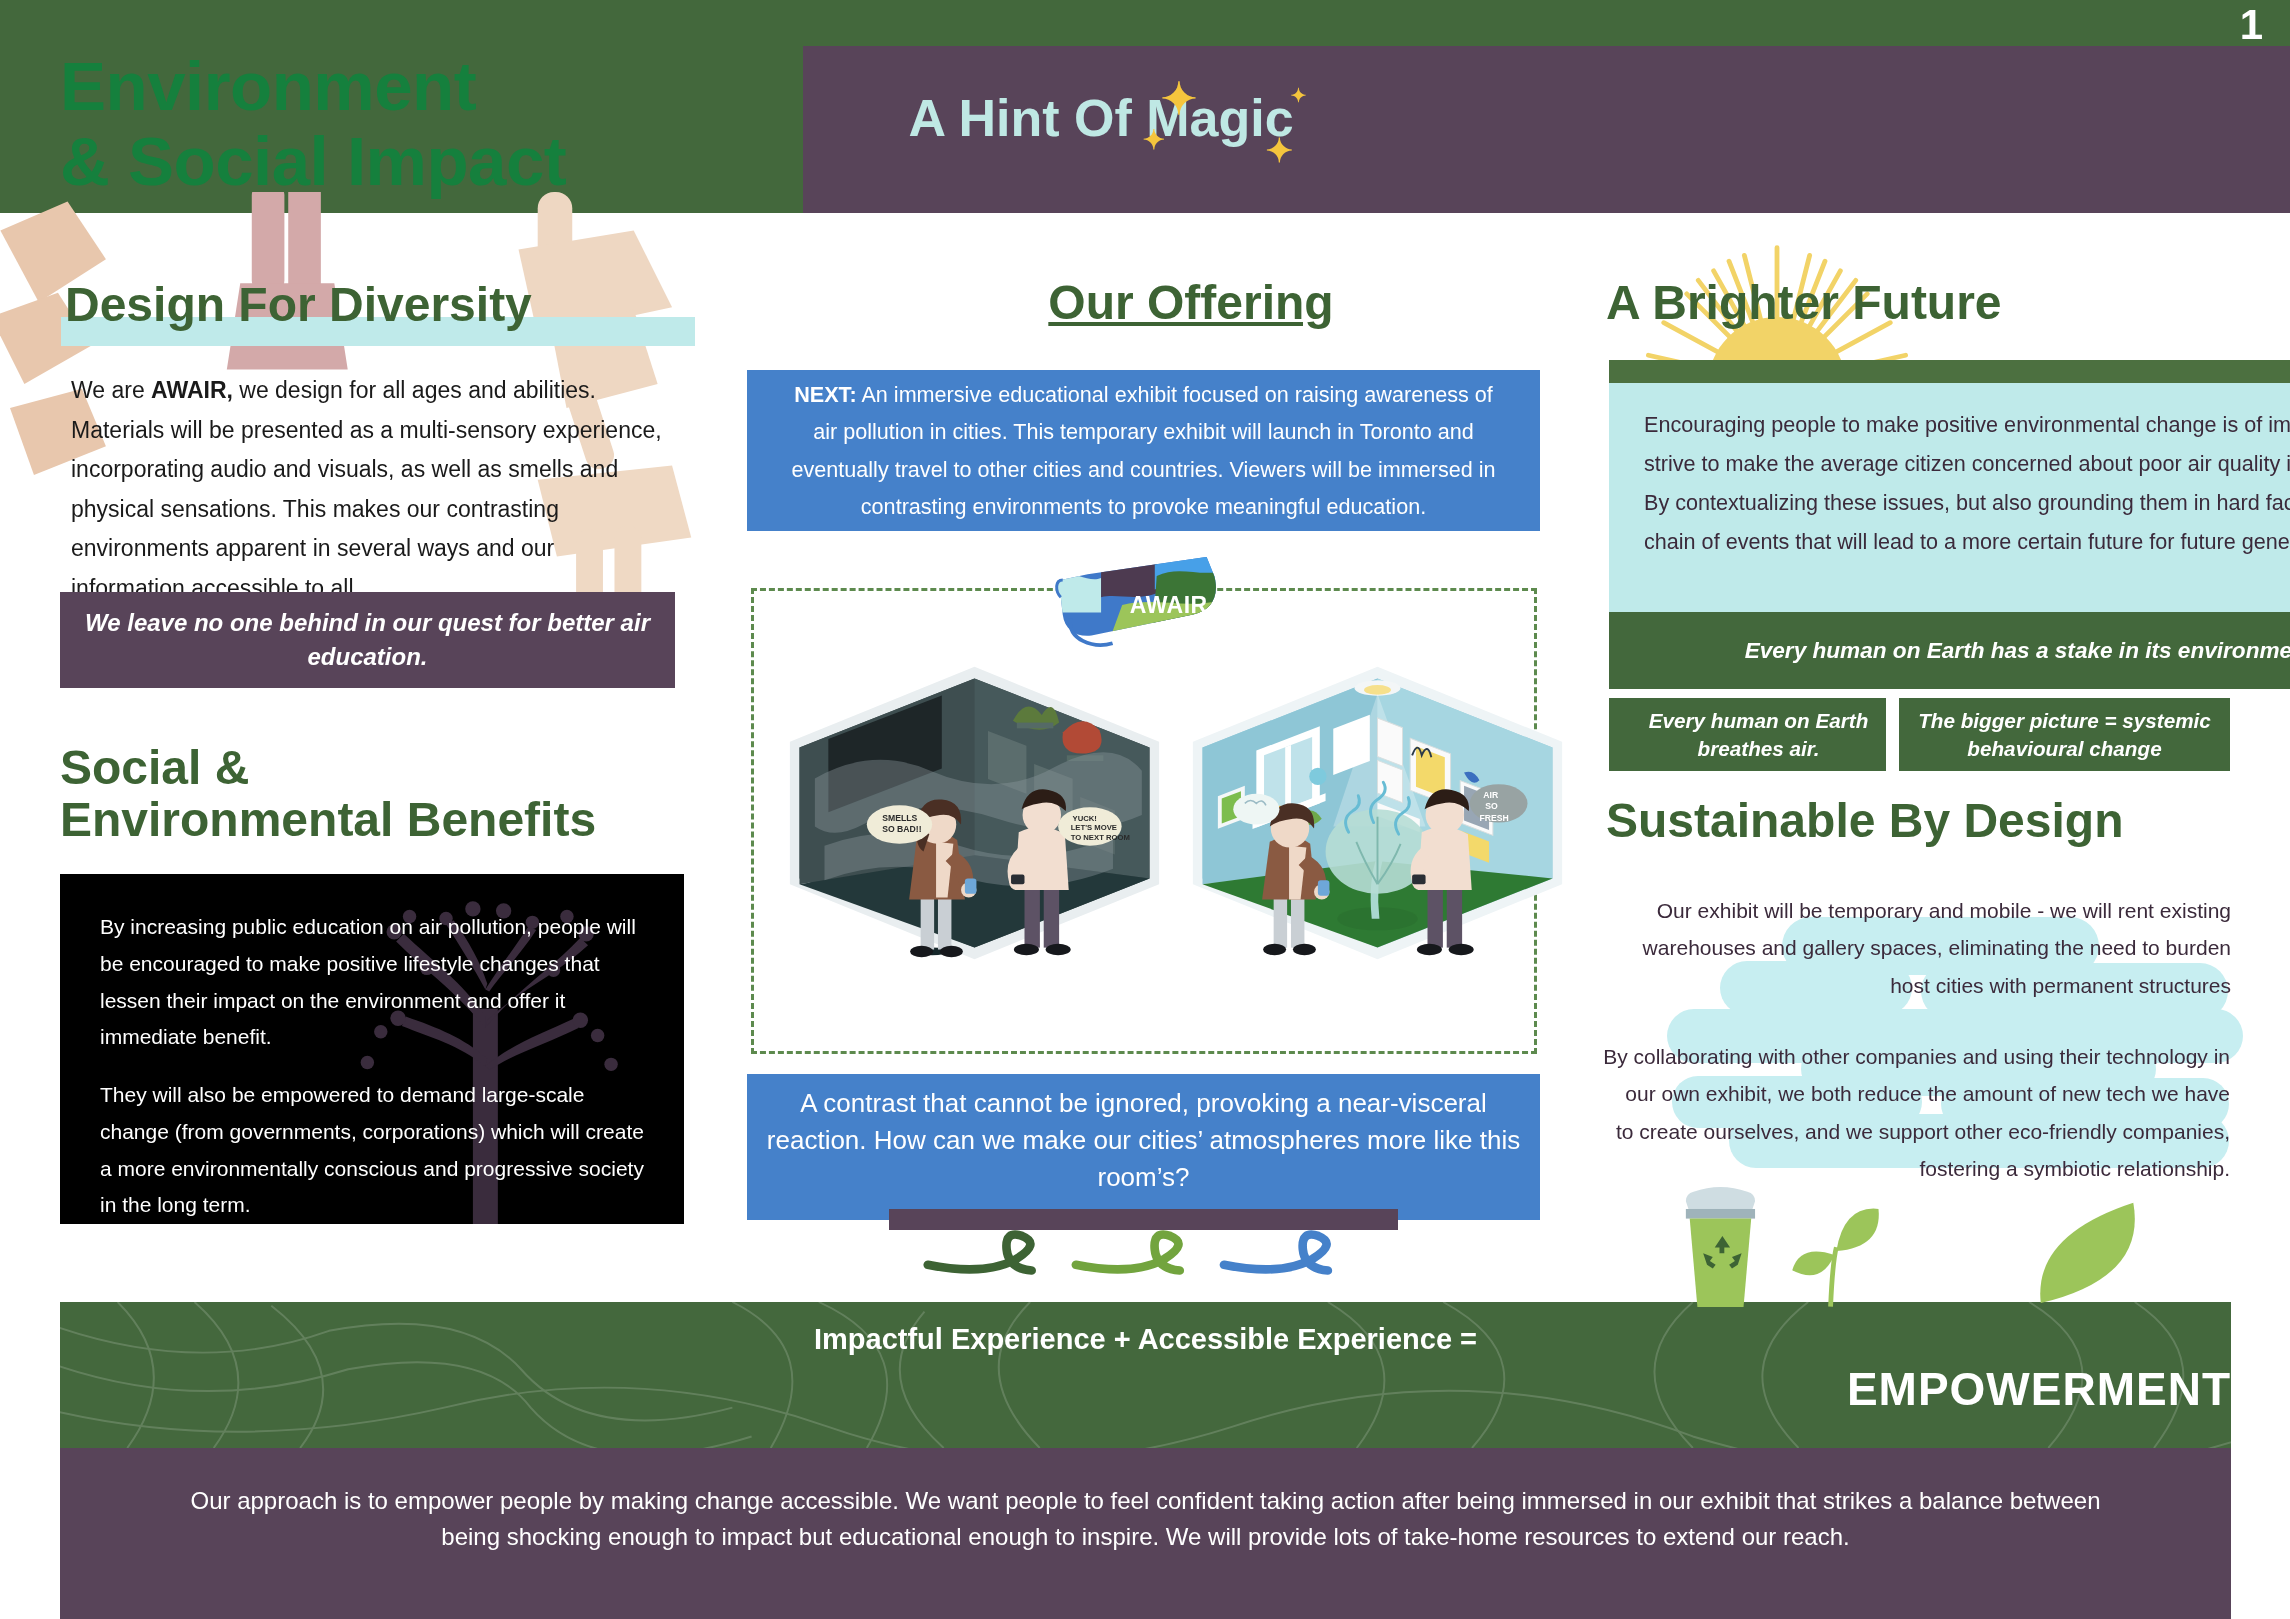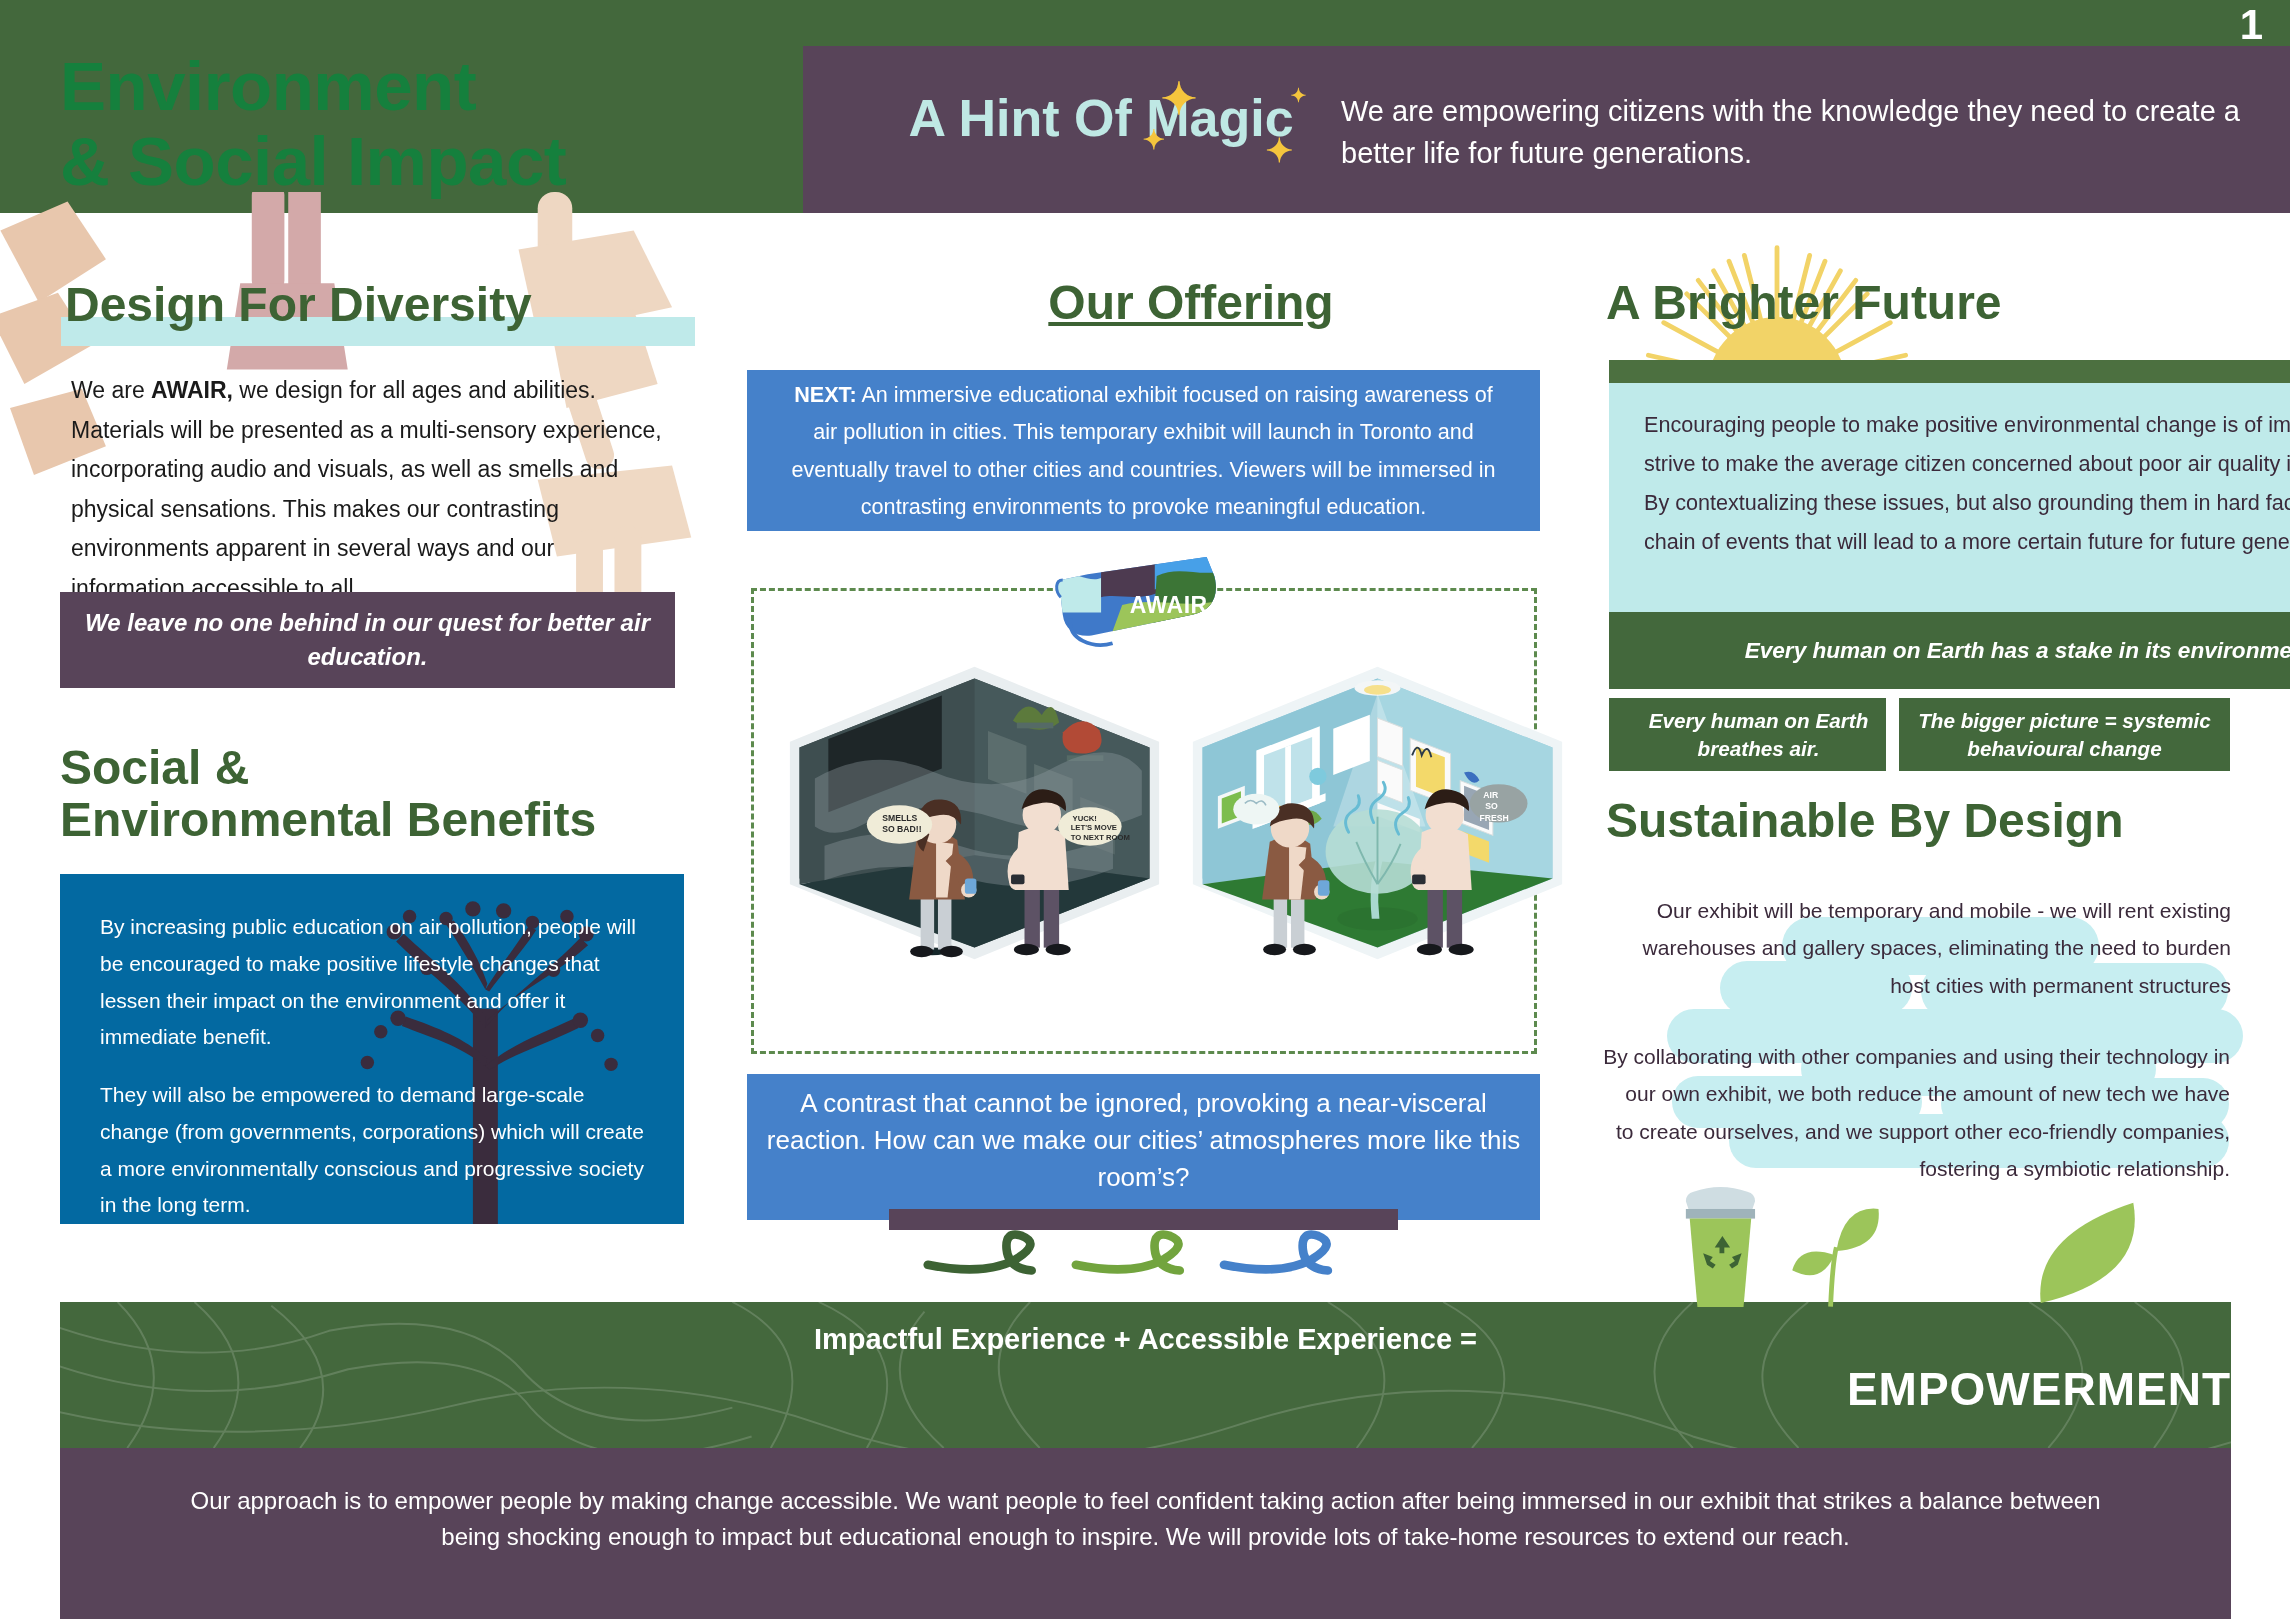--- a/index.html
+++ b/index.html
@@ -67,21 +67,21 @@
   .quote-left {
     left: 60px; top: 592px; width: 615px; height: 96px;
     display: flex; align-items: center; justify-content: center;
   }
   .quote-left span {
     font-size: 24px; font-style: italic; font-weight: bold; text-align: center;
     line-height: 1.4; display: block;
   }
   .benefits-box {
     position: absolute; left: 60px; top: 874px; width: 624px; height: 350px;
-    background: #0369a1; overflow: hidden;
+    background: #000000; overflow: hidden;
   }
   .benefits-box .txt {
     position: relative; z-index: 3; padding: 35px 40px;
     color: #ffffff; font-size: 21px; line-height: 1.75;
   }
   .benefits-box .txt p + p { margin-top: 21px; }
 
   
   .blue-box { position: absolute; background: #4581ca; color: #ffffff; }
   .offer-box {
@@ -220,21 +220,20 @@
   <div class="header-purple">
     <div class="hint-wrap">
       <span class="hint-title">
         <span>A Hint Of Magic</span>
         <span class="spark sp1">✦</span>
         <span class="spark sp2">✦</span>
         <span class="spark sp3">✦</span>
         <span class="spark sp4">✦</span>
       </span>
     </div>
-    <div class="hint-body">We are empowering citizens with the knowledge they need to create a better life for future generations.</div>
   </div>
 
   <div class="hl-teal" style="left:61px;top:317px;width:634px;height:29px;"></div>
   <div class="sec-head" style="left:65px;top:279px;width:672px;">Design For Diversity</div>
 
   <div class="p-left body-text">
     <span>We are </span><b>AWAIR,</b><span> we design for all ages and abilities. Materials will be presented as a multi-sensory experience, incorporating audio and visuals, as well as smells and physical sensations. This makes our contrasting environments apparent in several ways and our information accessible to all.</span>
   </div>
 
   <div class="box-purple quote-left">

